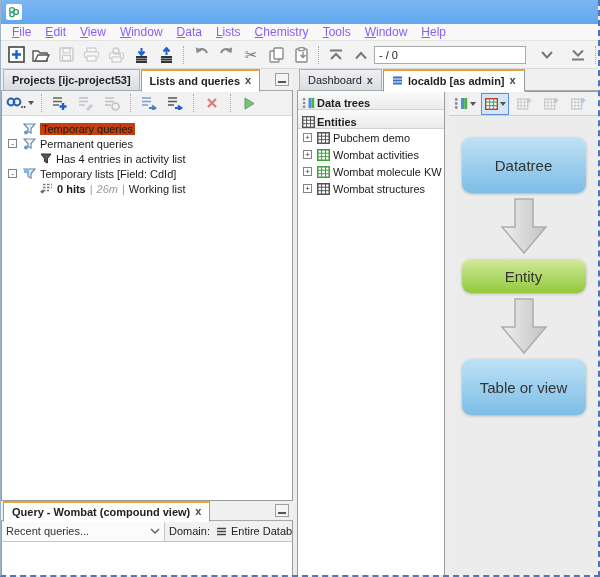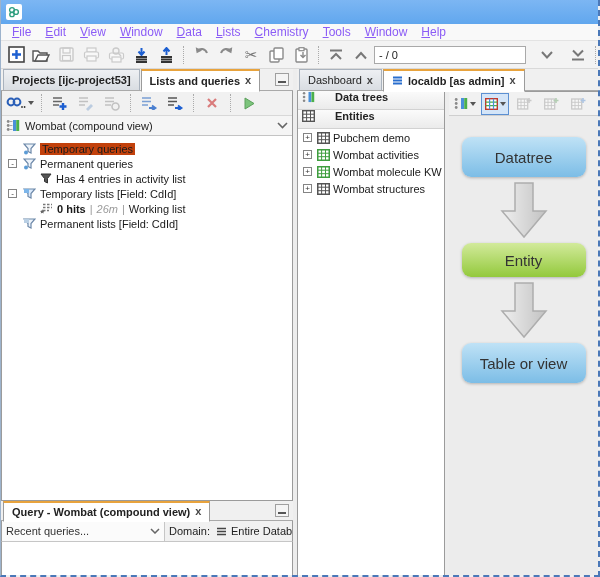--- a/index.html
+++ b/index.html
@@ -52,28 +52,28 @@
   .qtabrow{height:20px;}
   .qtoolbar{height:20px;background:#f1f1f1;border-left:1px solid #9b9b9b;border-right:1px solid #9b9b9b;display:flex;align-items:center;font-size:11px;color:#222;}
   .qcombo{width:163px;height:20px;border-right:1px solid #c6c6c6;background:#fbfbfb;display:flex;align-items:center;padding:0 4px;}
   .qcombo .lbl{flex:1;color:#333;}
   .domainlbl{padding:0 4px;}
   .domainbtn{flex:1;display:flex;align-items:center;gap:4px;padding:0 2px;overflow:hidden;white-space:nowrap;}
   .qwhite{height:35px;background:#fff;border:1px solid #9b9b9b;border-top:1px solid #c6c6c6;}
   
   .rcontent{display:flex;flex:1;min-height:0;}
   .schemacol{width:148px;background:#fff;border:1px solid #9b9b9b;border-top:none;display:flex;flex-direction:column;}
-  .sechdr{height:19px;background:linear-gradient(#fbfbfb,#ebebeb);border-bottom:1px solid #d2d2d2;display:flex;align-items:flex-start;gap:20px;padding:0 4px;font-size:11px;font-weight:bold;color:#222;}
+  .sechdr{height:19px;background:linear-gradient(#fbfbfb,#ebebeb);border-bottom:1px solid #d2d2d2;display:flex;align-items:flex-end;gap:2px;padding:0 4px;font-size:11px;font-weight:bold;color:#222;}
   .erow{height:17px;display:flex;align-items:center;gap:3px;padding-left:3px;font-size:11px;color:#1a1a1a;}
   .canvascol{flex:1;display:flex;flex-direction:column;min-width:0;border-top:1px solid #9b9b9b;}
   .ctoolbar{height:24px;background:#f1f1f1;border-bottom:1px solid #cfcfcf;display:flex;align-items:center;gap:3px;padding:0 3px;}
   .canvas{flex:1;background:#ececec;display:flex;flex-direction:column;align-items:center;padding-top:21px;}
   .node{width:124px;border-radius:9px;display:flex;align-items:center;justify-content:center;
         font-size:15px;color:#333;box-shadow:0 1px 3px rgba(0,0,0,.25);}
-  .node.blue{height:40px;background:linear-gradient(#bfe2f6,#7cbde6);text-align:center;}
+  .node.blue{height:56px;background:linear-gradient(#bfe2f6,#7cbde6);text-align:center;}
   .node.green{height:34px;background:linear-gradient(#d2ea9b,#93c93c);}
   .node+.arrow,.arrow+.node{margin-top:4px;}
   .caret{width:0;height:0;border-left:3px solid transparent;border-right:3px solid transparent;border-top:4px solid #555;margin-left:2px;}
   .dis{opacity:.45;}
   .i{display:inline-block;vertical-align:middle;flex:0 0 auto;}
 </style>
 </head>
 <body>
 
 <div class="window">
@@ -271,34 +271,20 @@
               </svg>
             </span>
           <span class="tsep"></span>
           <span class="tbtn">
               <svg class="i" width="11" height="13" viewBox="0 0 11 13">
                 <path d="M1 1 L10 6.5 L1 12 Z" fill="#7cc47c" stroke="#5ca05c"></path>
               </svg>
             </span>
         </div>
 
-        <div class="combo">
-          <svg class="i" width="14" height="13" viewBox="0 0 14 13">
-              <circle cx="2.2" cy="2.5" r="1.4" fill="#8a8a8a"></circle>
-              <circle cx="2.2" cy="6.5" r="1.4" fill="#8a8a8a"></circle>
-              <circle cx="2.2" cy="10.5" r="1.4" fill="#8a8a8a"></circle>
-              <path d="M3.5 2.5 h3 M3.5 6.5 h3 M3.5 10.5 h3" stroke="#aaa" stroke-width="1"></path>
-              <rect x="7" y="1" width="3" height="11" fill="#4a90d9"></rect>
-              <rect x="10.2" y="1" width="3" height="11" fill="#4bb04b"></rect>
-            </svg>
-          <span class="lbl" data-bind="left_panel.view_selector">Wombat (compound view)</span>
-          <svg class="i" width="11" height="7" viewBox="0 0 11 7">
-              <path d="M1 1 L5.5 5.5 L10 1" fill="none" stroke="#666" stroke-width="1.6"></path>
-            </svg>
-        </div>
 
         <div class="tree">
           <div class="trow">
             <span class="sp"></span>
             <svg class="i" width="13" height="12" viewBox="0 0 13 12">
                 <path d="M1 1 h11 L8 5.5 V10 L5 8.5 V5.5 Z" fill="#eef4fb" stroke="#6b87a8" stroke-width="1.2"></path>
                 <circle cx="3" cy="9.5" r="2" fill="#5b9bd5"></circle>
               </svg>
             <span class="sel" data-bind="left_panel.tree.temporary_queries">Temporary queries</span>
           </div>
@@ -331,28 +317,20 @@
               <span class="sp"></span>
             <svg class="i" width="13" height="11" viewBox="0 0 13 11">
                 <path d="M3 1.5h9M3 4.5h9M3 7.5h6" stroke="#777" stroke-width="1.4" stroke-dasharray="2.5 1.5"></path>
                 <path d="M2 7 l0.8 1.6 1.8 0.2 -1.3 1.2 0.3 1.8 -1.6 -0.9 -1.6 0.9 0.3 -1.8 -1.3 -1.2 1.8 -0.2 Z" fill="#666" transform="scale(0.9) translate(0.5,0)"></path>
               </svg>
             <span class="b" data-bind="left_panel.tree.working_list.hits">0 hits</span>
             <span class="dim" data-bind="left_panel.tree.working_list.sep">|</span>
             <span class="age" data-bind="left_panel.tree.working_list.age">26m</span>
             <span class="dim" data-bind="left_panel.tree.working_list.sep">|</span>
             <span data-bind="left_panel.tree.working_list.name">Working list</span>
-          </div>
-          <div class="trow">
-            <span class="sp"></span>
-            <svg class="i" width="13" height="12" viewBox="0 0 13 12">
-                <path d="M1 1 h11 L8 5.5 V10 L5 8.5 V5.5 Z" fill="#eef4fb" stroke="#6b87a8" stroke-width="1.2"></path>
-                <rect x="1" y="1" width="5" height="4" fill="#b9cfe4"></rect>
-              </svg>
-            <span data-bind="left_panel.tree.permanent_lists">Permanent lists [Field: CdId]</span>
           </div>
         </div>
       </div>
 
       <div class="tabrow qtabrow" style="height:20px;">
         <span class="tab bold active" style="height:21px;">
           <span data-bind="query_panel.tab">Query - Wombat (compound view)</span>
           <span class="close" data-bind="icons.close">x</span>
         </span>
         <span class="minbtn" style="top:3px;">

